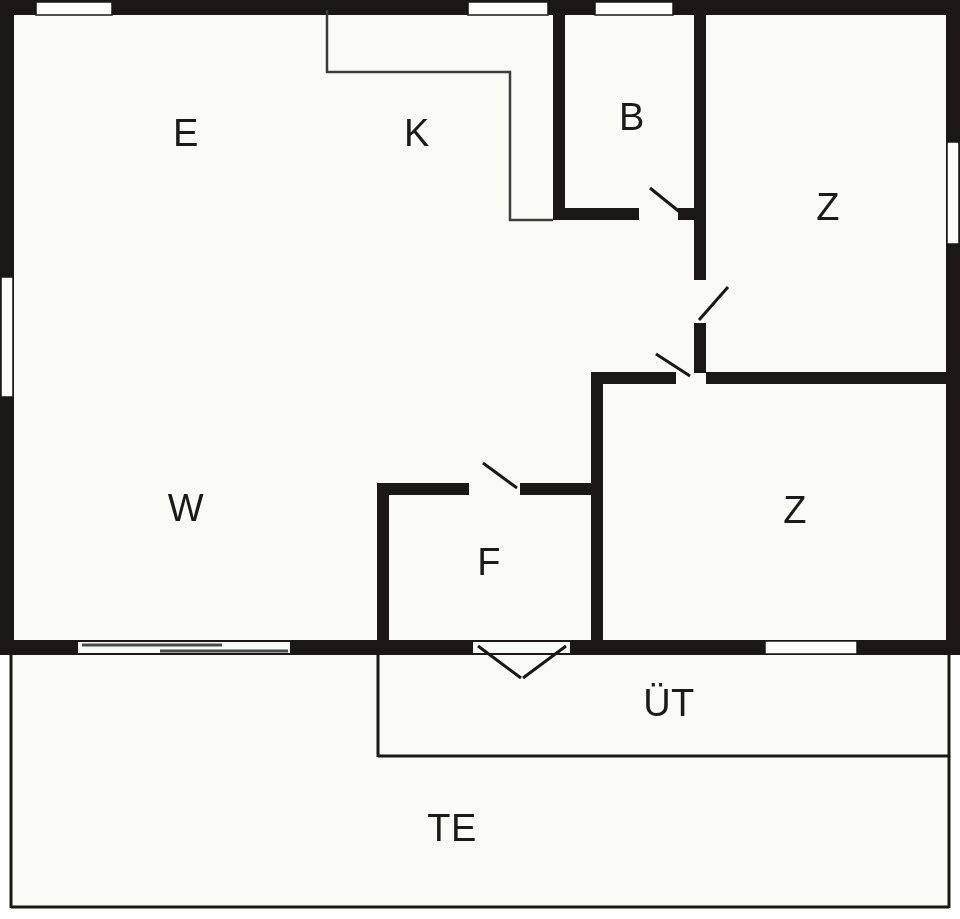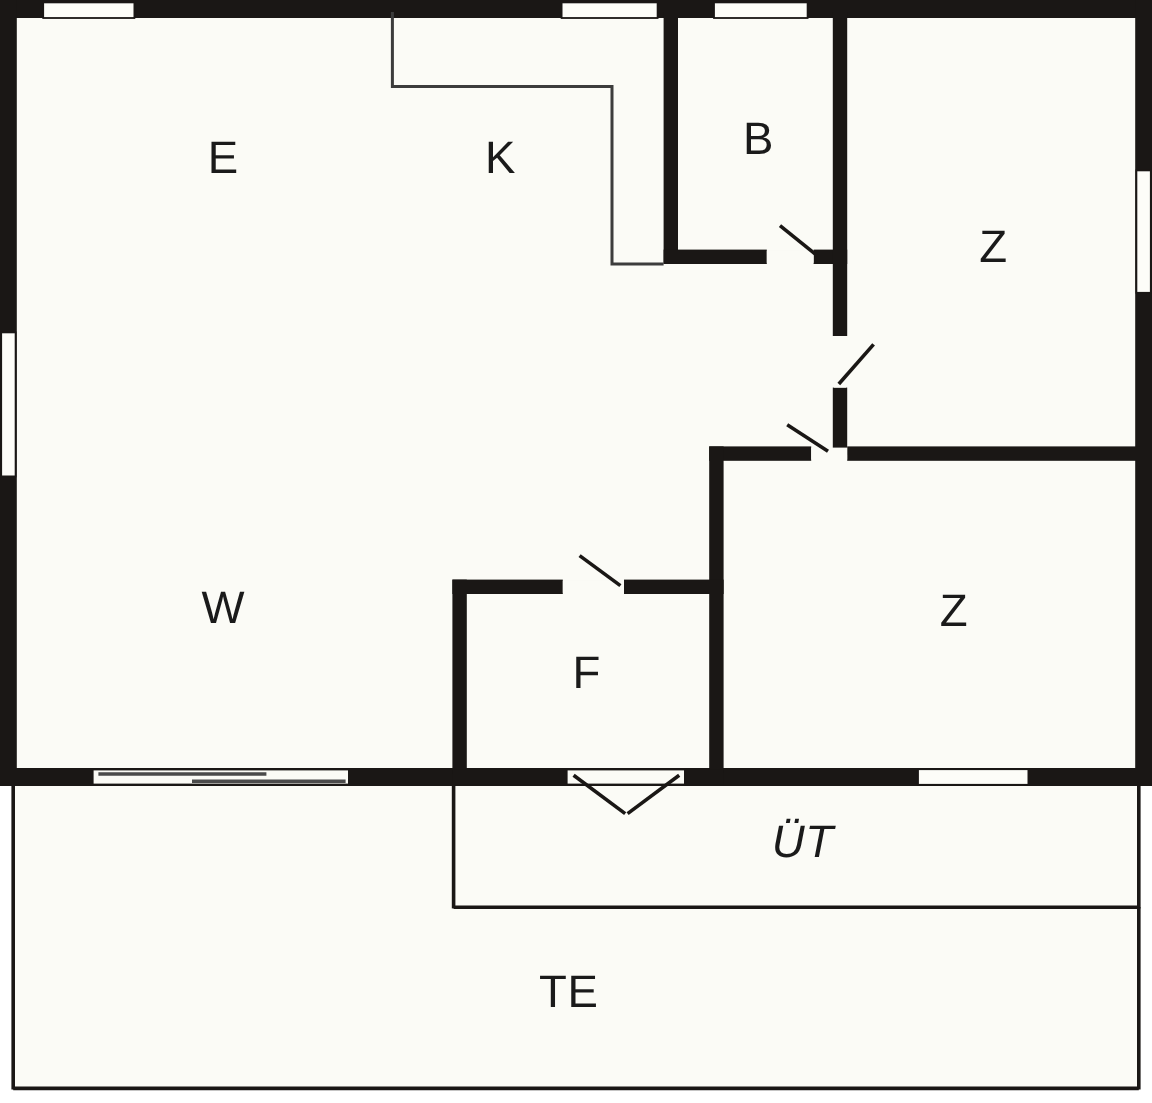--- a/index.html
+++ b/index.html
@@ -152,16 +152,16 @@
 
   </svg>
 
   <div class="room-label" style="left:186px; top:133px;">E</div>
   <div class="room-label" style="left:417px; top:133px;">K</div>
   <div class="room-label" style="left:632px; top:117px;">B</div>
   <div class="room-label" style="left:828px; top:207px;">Z</div>
   <div class="room-label" style="left:186px; top:508px;">W</div>
   <div class="room-label" style="left:489px; top:562px;">F</div>
   <div class="room-label" style="left:795px; top:510px;">Z</div>
-  <div class="room-label" style="left:669px; top:703px;font-style:italic;">ÜT</div>
-  <div class="room-label" style="left:474px; top:828px;">TE</div>
+  <div class="room-label" style="left:669px; top:703px;">ÜT</div>
+  <div class="room-label" style="left:452px; top:828px;">TE</div>
 
 </div>
 
 </body></html>

